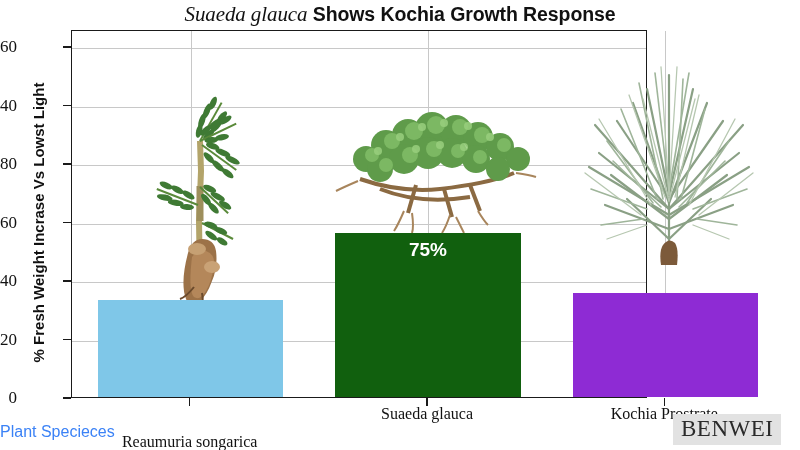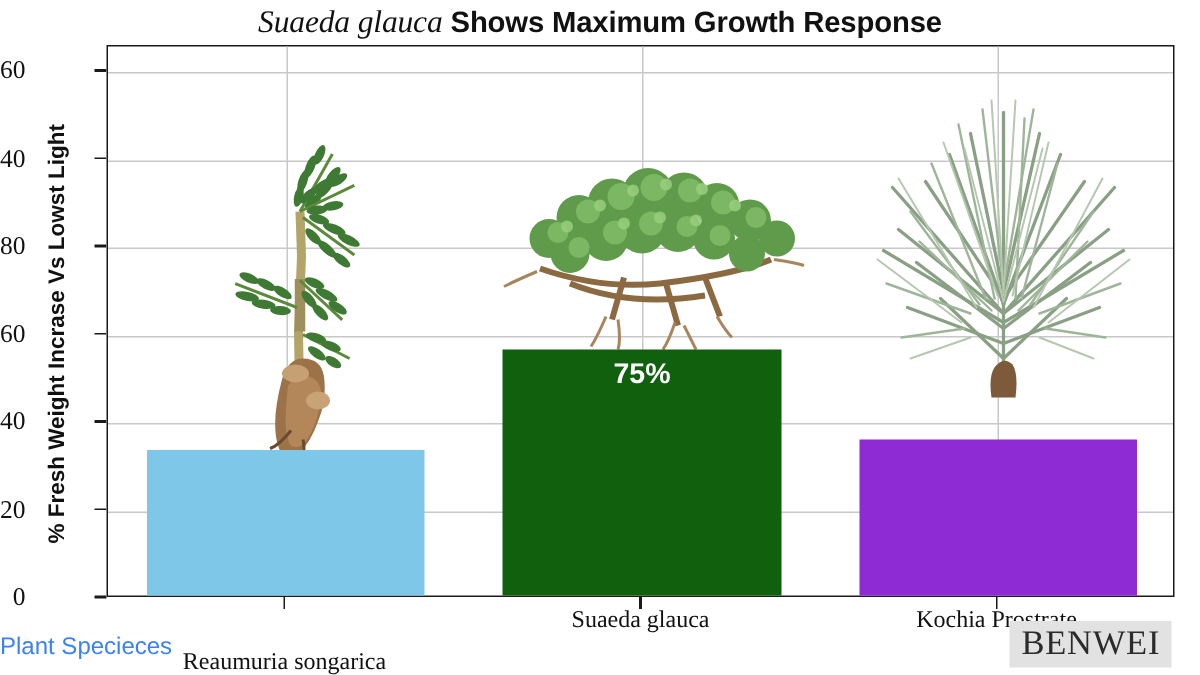--- a/index.html
+++ b/index.html
@@ -15,21 +15,21 @@
     font-size:19.5px;font-weight:bold;color:#111;letter-spacing:-0.1px;
     white-space:nowrap;
   }
   #chart-title .sp{
     font-family:"Liberation Serif", serif;font-style:italic;font-weight:normal;
     font-size:21px;
   }
 
   
   #plot-area{
-    position:absolute;left:71px;top:30px;width:712px;height:368px;
+    position:absolute;left:71px;top:30px;width:576px;height:368px;
     border:1.6px solid #1a1a1a;background:#fff;box-sizing:border-box;padding-left:19px;
   }
   .gridline-h{position:absolute;left:0;width:100%;height:1px;background:#c8c8c8;}
   .gridline-v{position:absolute;top:0;height:100%;width:1px;background:#c8c8c8;}
 
   
   .ytick-label{
     position:absolute;right:783px;width:120px;text-align:right;
     font-size:17px;color:#111;font-family:"Liberation Serif", serif;
     transform:translateY(-50%);white-space:nowrap;
@@ -72,21 +72,21 @@
     font-family:Liberation Serif, serif;
   }
 </style>
 </head>
 <body>
 
 <div id="figure">
 
   <div id="chart-title">
     <span class="sp">Suaeda glauca</span>
-    <span>Shows Maximum Growth Response</span>
+    <span>Shows Kochia Growth Response</span>
   </div>
 
   <div id="ylabel">% Fresh Weight Incrase Vs Lowst Light</div>
 
   <div id="ytick-labels">
       <div class="ytick-label" style="top: 398px;">0</div>
       <div class="ytick-mark" style="top: 397.2px;"></div>
       <div class="ytick-label" style="top: 339.5px;">20</div>
       <div class="ytick-mark" style="top: 338.7px;"></div>
       <div class="ytick-label" style="top: 281px;">40</div>

